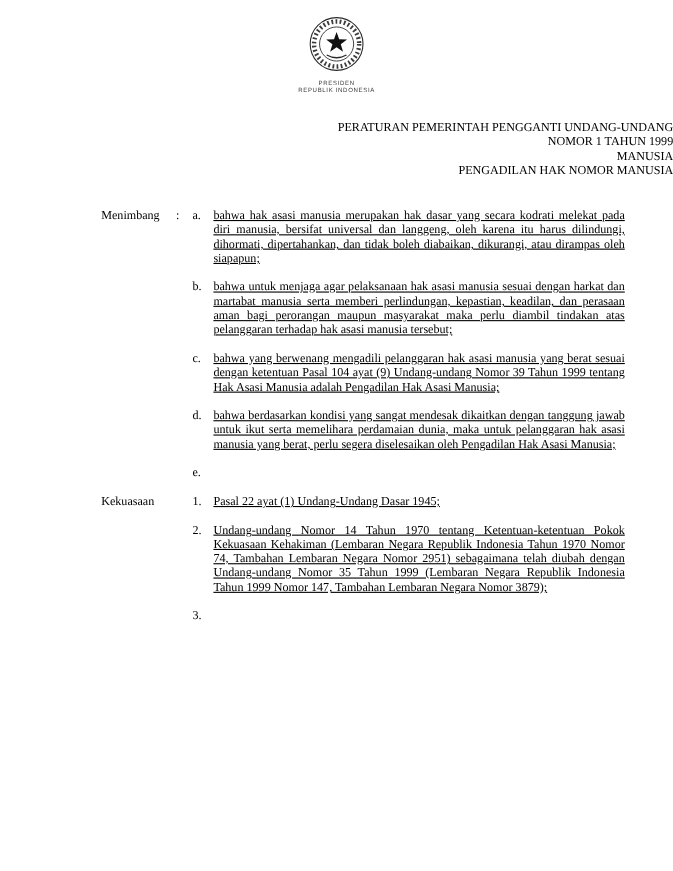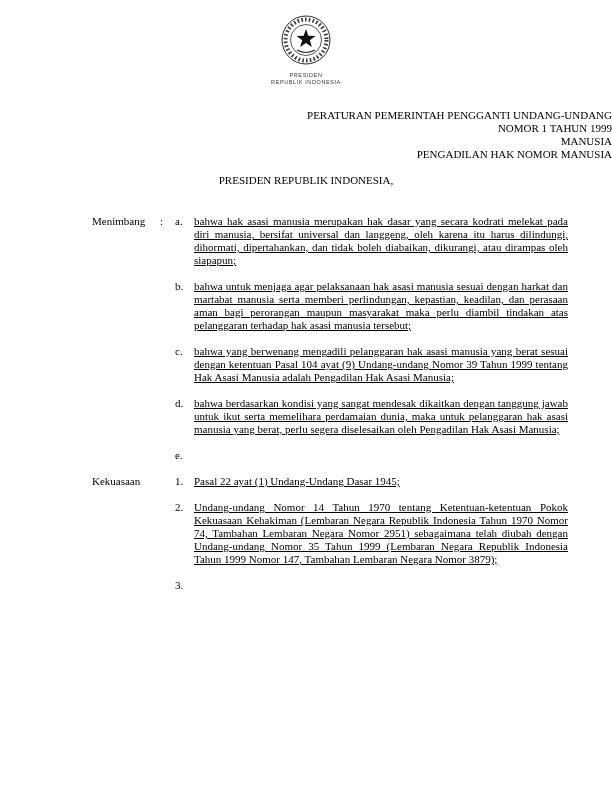--- a/index.html
+++ b/index.html
@@ -66,21 +66,20 @@
     </div>
   </div>
 
   <div class="title-block">
     <div class="title-line">PERATURAN PEMERINTAH PENGGANTI UNDANG-UNDANG</div>
     <div class="title-line">NOMOR 1 TAHUN 1999</div>
     <div class="title-line">MANUSIA</div>
     <div class="title-line">PENGADILAN HAK NOMOR MANUSIA</div>
   </div>
 
-  <div class="salutation">PRESIDEN REPUBLIK INDONESIA,</div>
 
   <div class="content">
 
     <div class="clause-row">
       <div class="col-label">Menimbang</div>
       <div class="col-colon">:</div>
       <div class="col-marker">a.</div>
       <div class="col-text">bahwa hak asasi manusia merupakan hak dasar yang secara kodrati melekat pada diri manusia, bersifat universal dan langgeng, oleh karena itu harus dilindungi, dihormati, dipertahankan, dan tidak boleh diabaikan, dikurangi, atau dirampas oleh siapapun;</div>
     </div>
 

